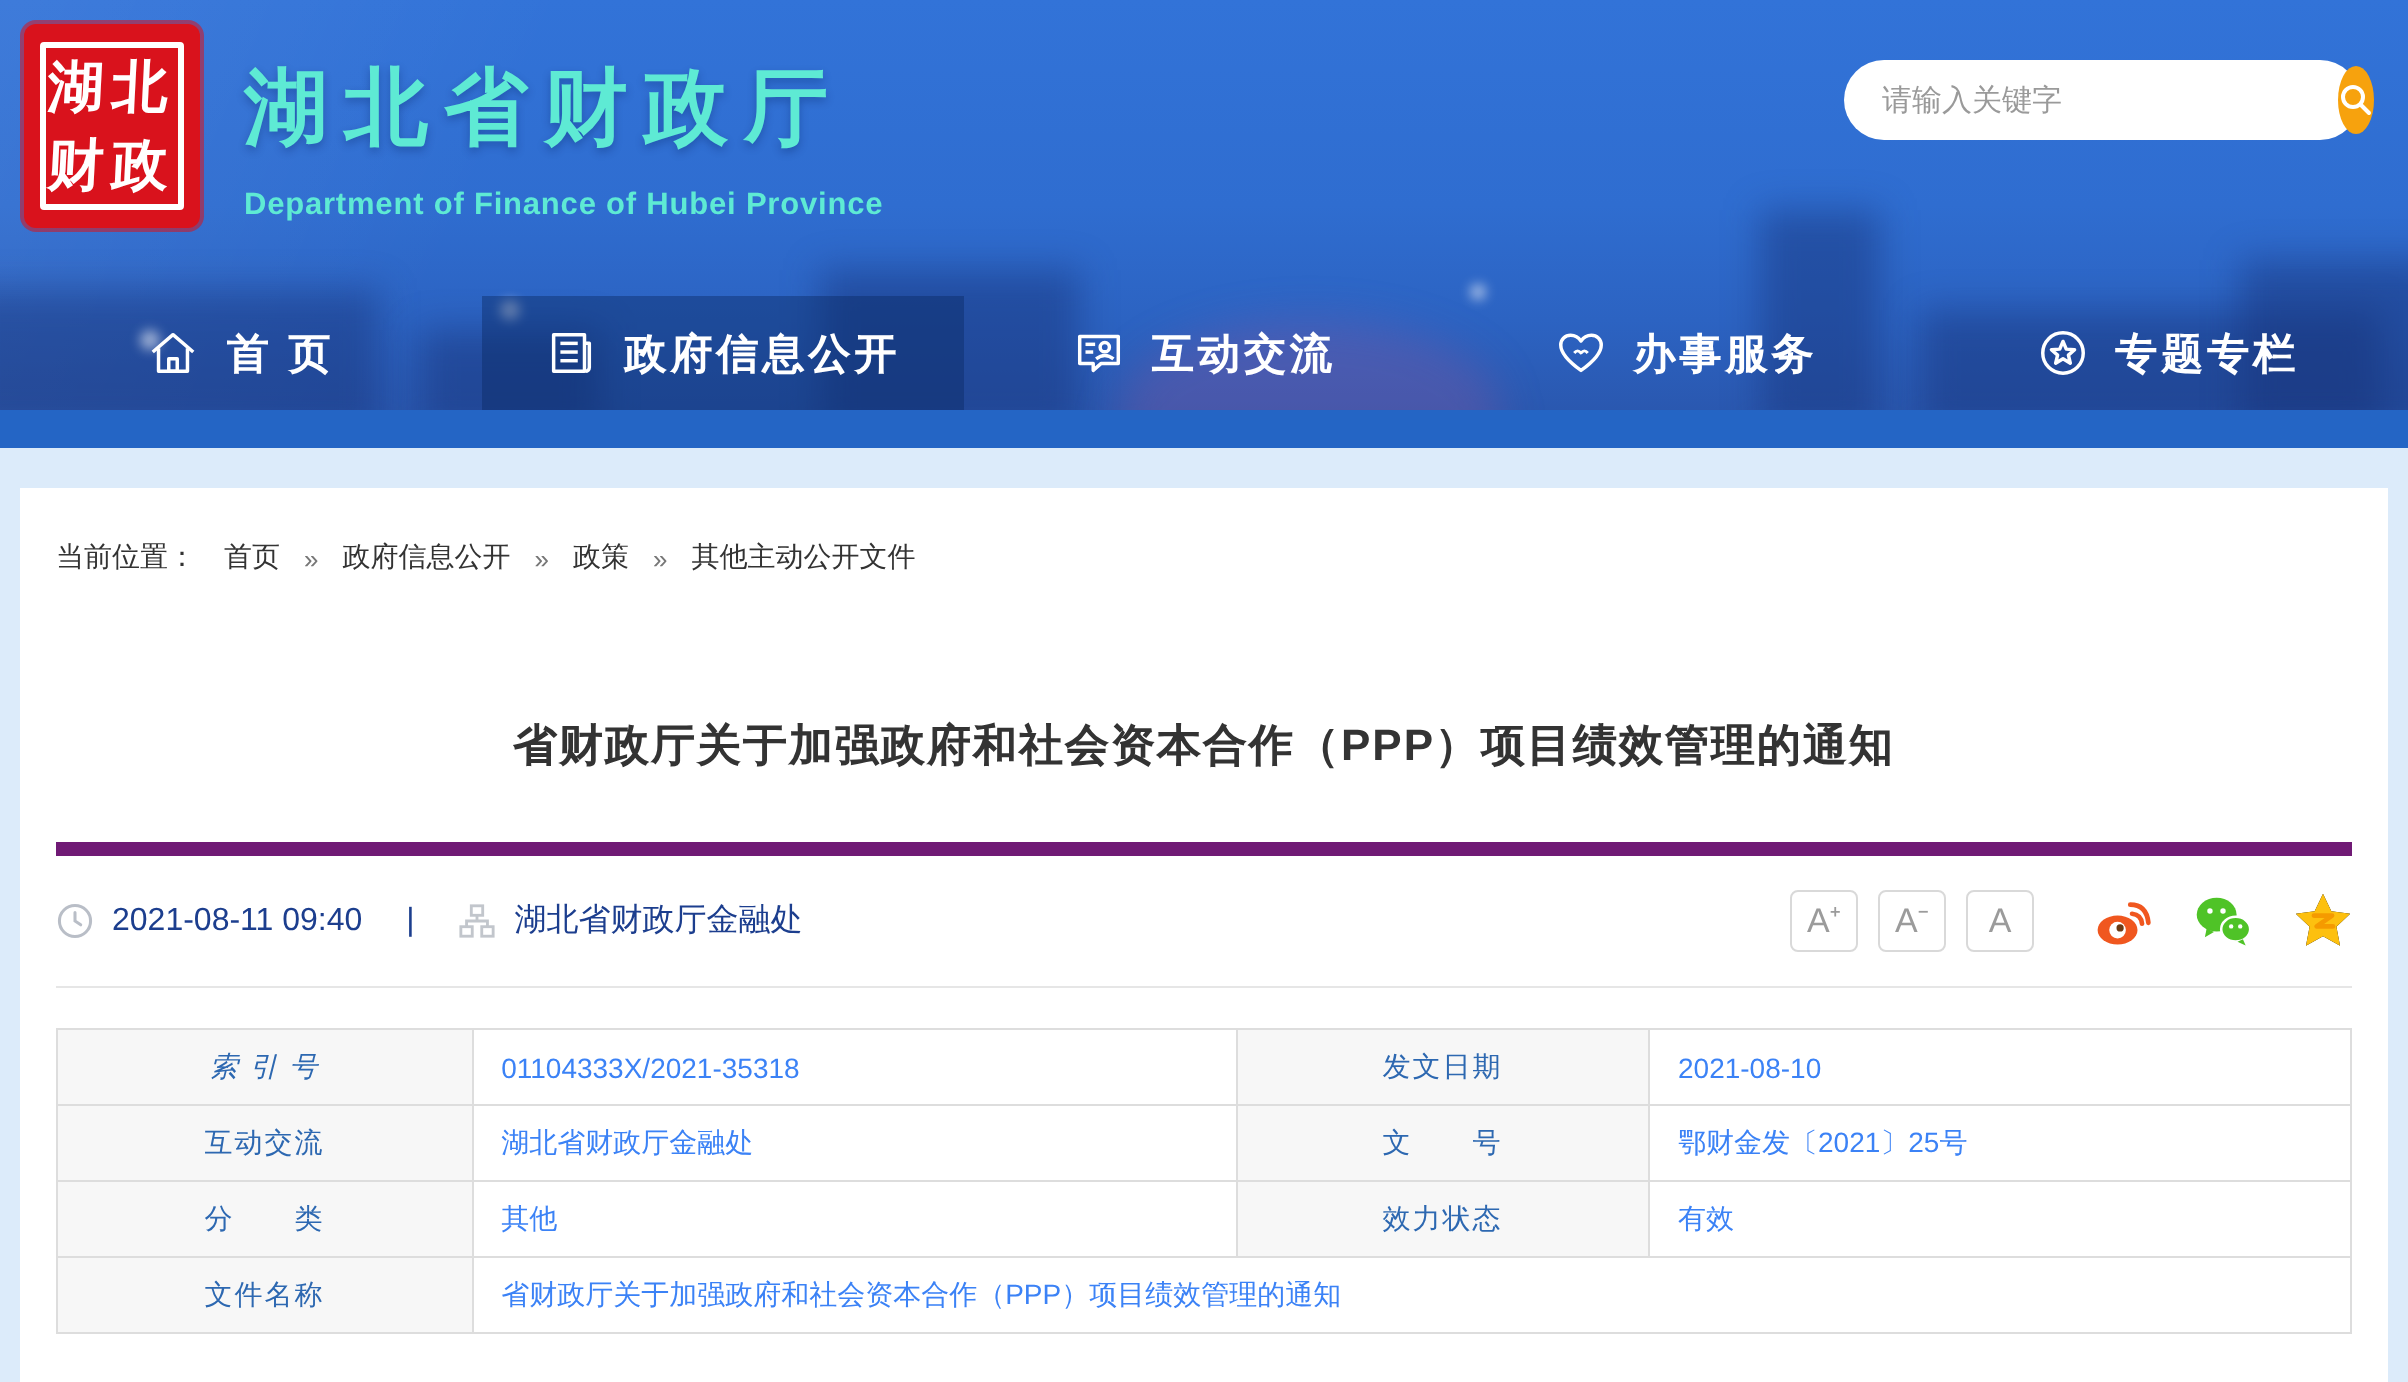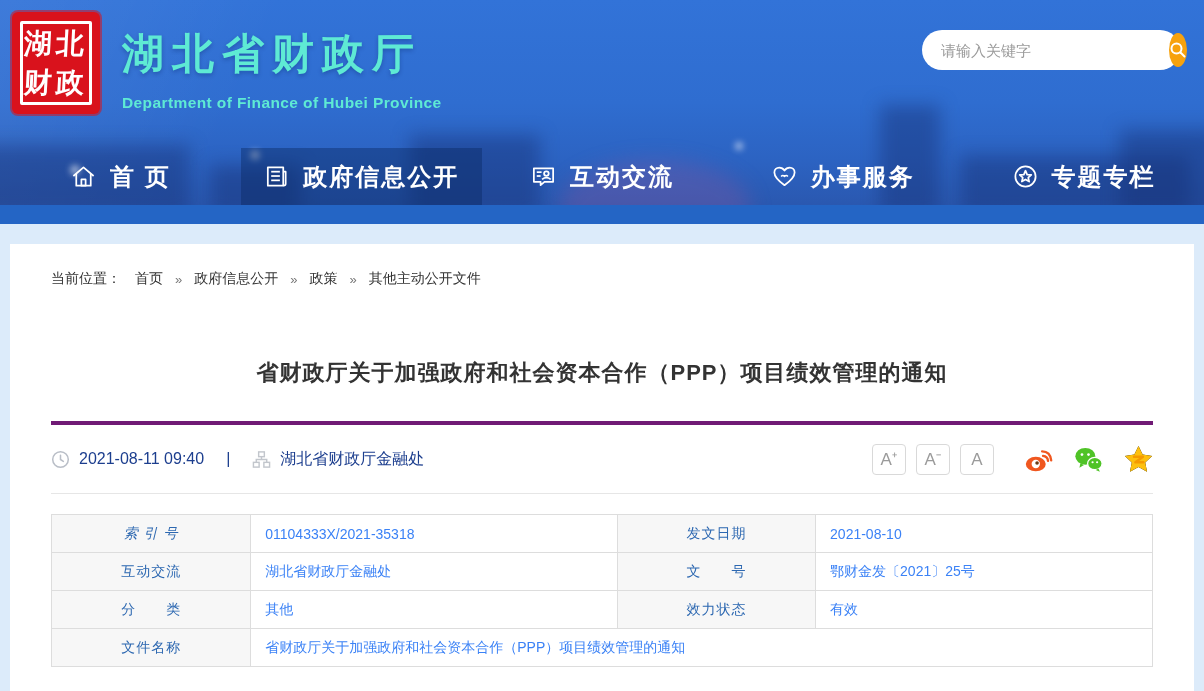--- a/index.html
+++ b/index.html
@@ -41,37 +41,37 @@
             border-radius:20px; display:flex; align-items:center;gap:21px; }
   .search input { flex:1; border:none; outline:none; background:transparent; padding:0 8px 0 19px;
             font-size:15px; color:#333; font-family:inherit; }
   .search input::placeholder { color:#9a9a9a; }
   .search-btn { width:34px; height:34px; border-radius:50%; background:#f7a20d; border:none;
             margin-right:3px; display:flex; align-items:center; justify-content:center; cursor:pointer; }
 
   
   .nav { position:absolute; top:148px; left:0; width:100%; height:76px; display:flex; }
   .nav-item { flex:1; display:flex; align-items:center; justify-content:center; gap:13px;
-            color:#fff; font-size:24px; font-weight:bold; letter-spacing:2px;
+            color:#fff; font-size:21px; font-weight:bold; letter-spacing:2px;
             padding-bottom:19px; cursor:pointer; }
   .nav-item.active { background:rgba(9,40,97,0.42); }
   .nav-item svg { flex:0 0 auto; }
   .strip { position:absolute; bottom:0; left:0; width:100%; height:19px; background:#2465c5; }
 
   
-  .card { margin:20px 10px 0; background:#fff; height:447px; padding:0 41px; }
+  .card { margin:20px 10px 0; background:#fff; height:447px; padding:0 18px; }
 
   .breadcrumb { padding-top:26px; font-size:14px; color:#333; display:flex; align-items:center; }
   .breadcrumb .bc-label { margin-right:14px; }
   .breadcrumb a { color:#333; text-decoration:none; cursor:pointer; }
   .breadcrumb .sep { color:#777; margin:0 12px; font-size:13px; }
 
   .article-title { margin-top:70px; text-align:center; font-size:22px; font-weight:bold; color:#333; letter-spacing:1px; }
 
-  .meta-row { margin-top:33px; border-top:4px solid #701a75; border-bottom:1px solid #e6e6e6;
+  .meta-row { margin-top:33px; border-top:7px solid #701a75; border-bottom:1px solid #e6e6e6;
               height:73px; display:flex; align-items:center; }
   .meta-left { display:flex; align-items:center; color:#1c3e8e; font-size:16px; }
   .meta-left .icon { margin-right:9px; display:flex; }
   .meta-sep { margin:0 22px; color:#1c3e8e; }
   .meta-right { margin-left:auto; display:flex; align-items:center; }
   .font-btn { width:34px; height:31px; border:1px solid #d9d9d9; border-radius:4px; background:#fff;
               color:#9b9b9b; font-size:17px; margin-left:10px; cursor:pointer;
               font-family:inherit; line-height:1; }
   .share { display:flex; align-items:center; margin-left:30px; gap:21px; }
   .share-icon { width:29px; height:29px; cursor:pointer; display:flex; }

